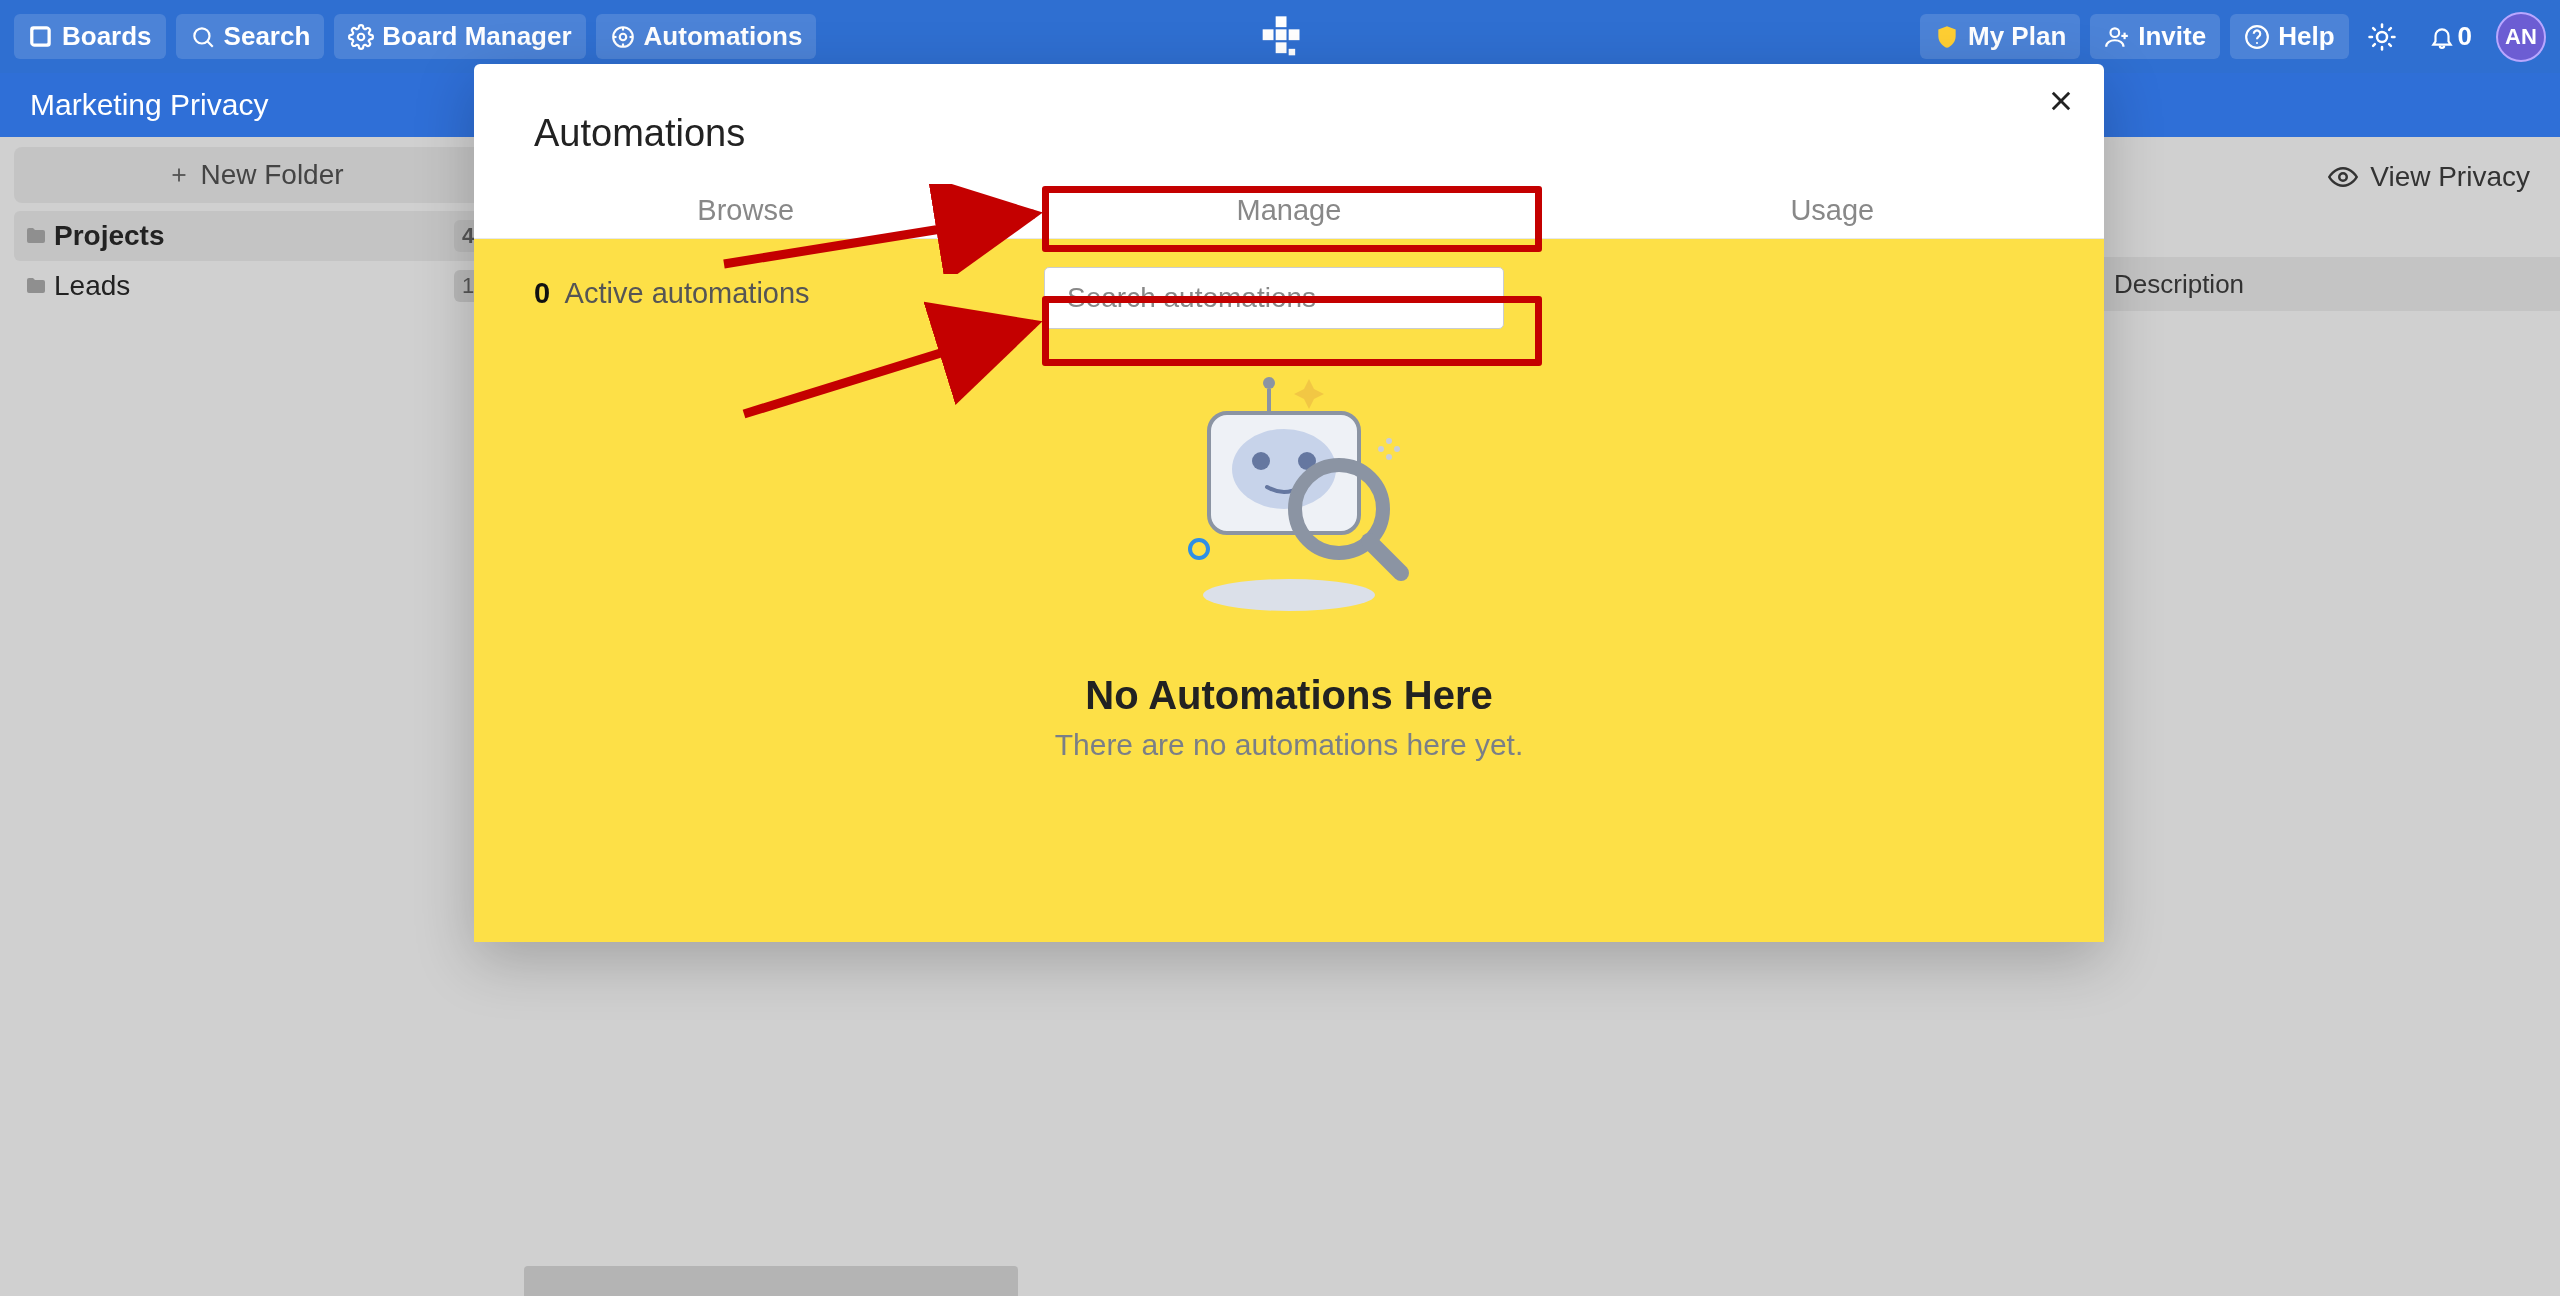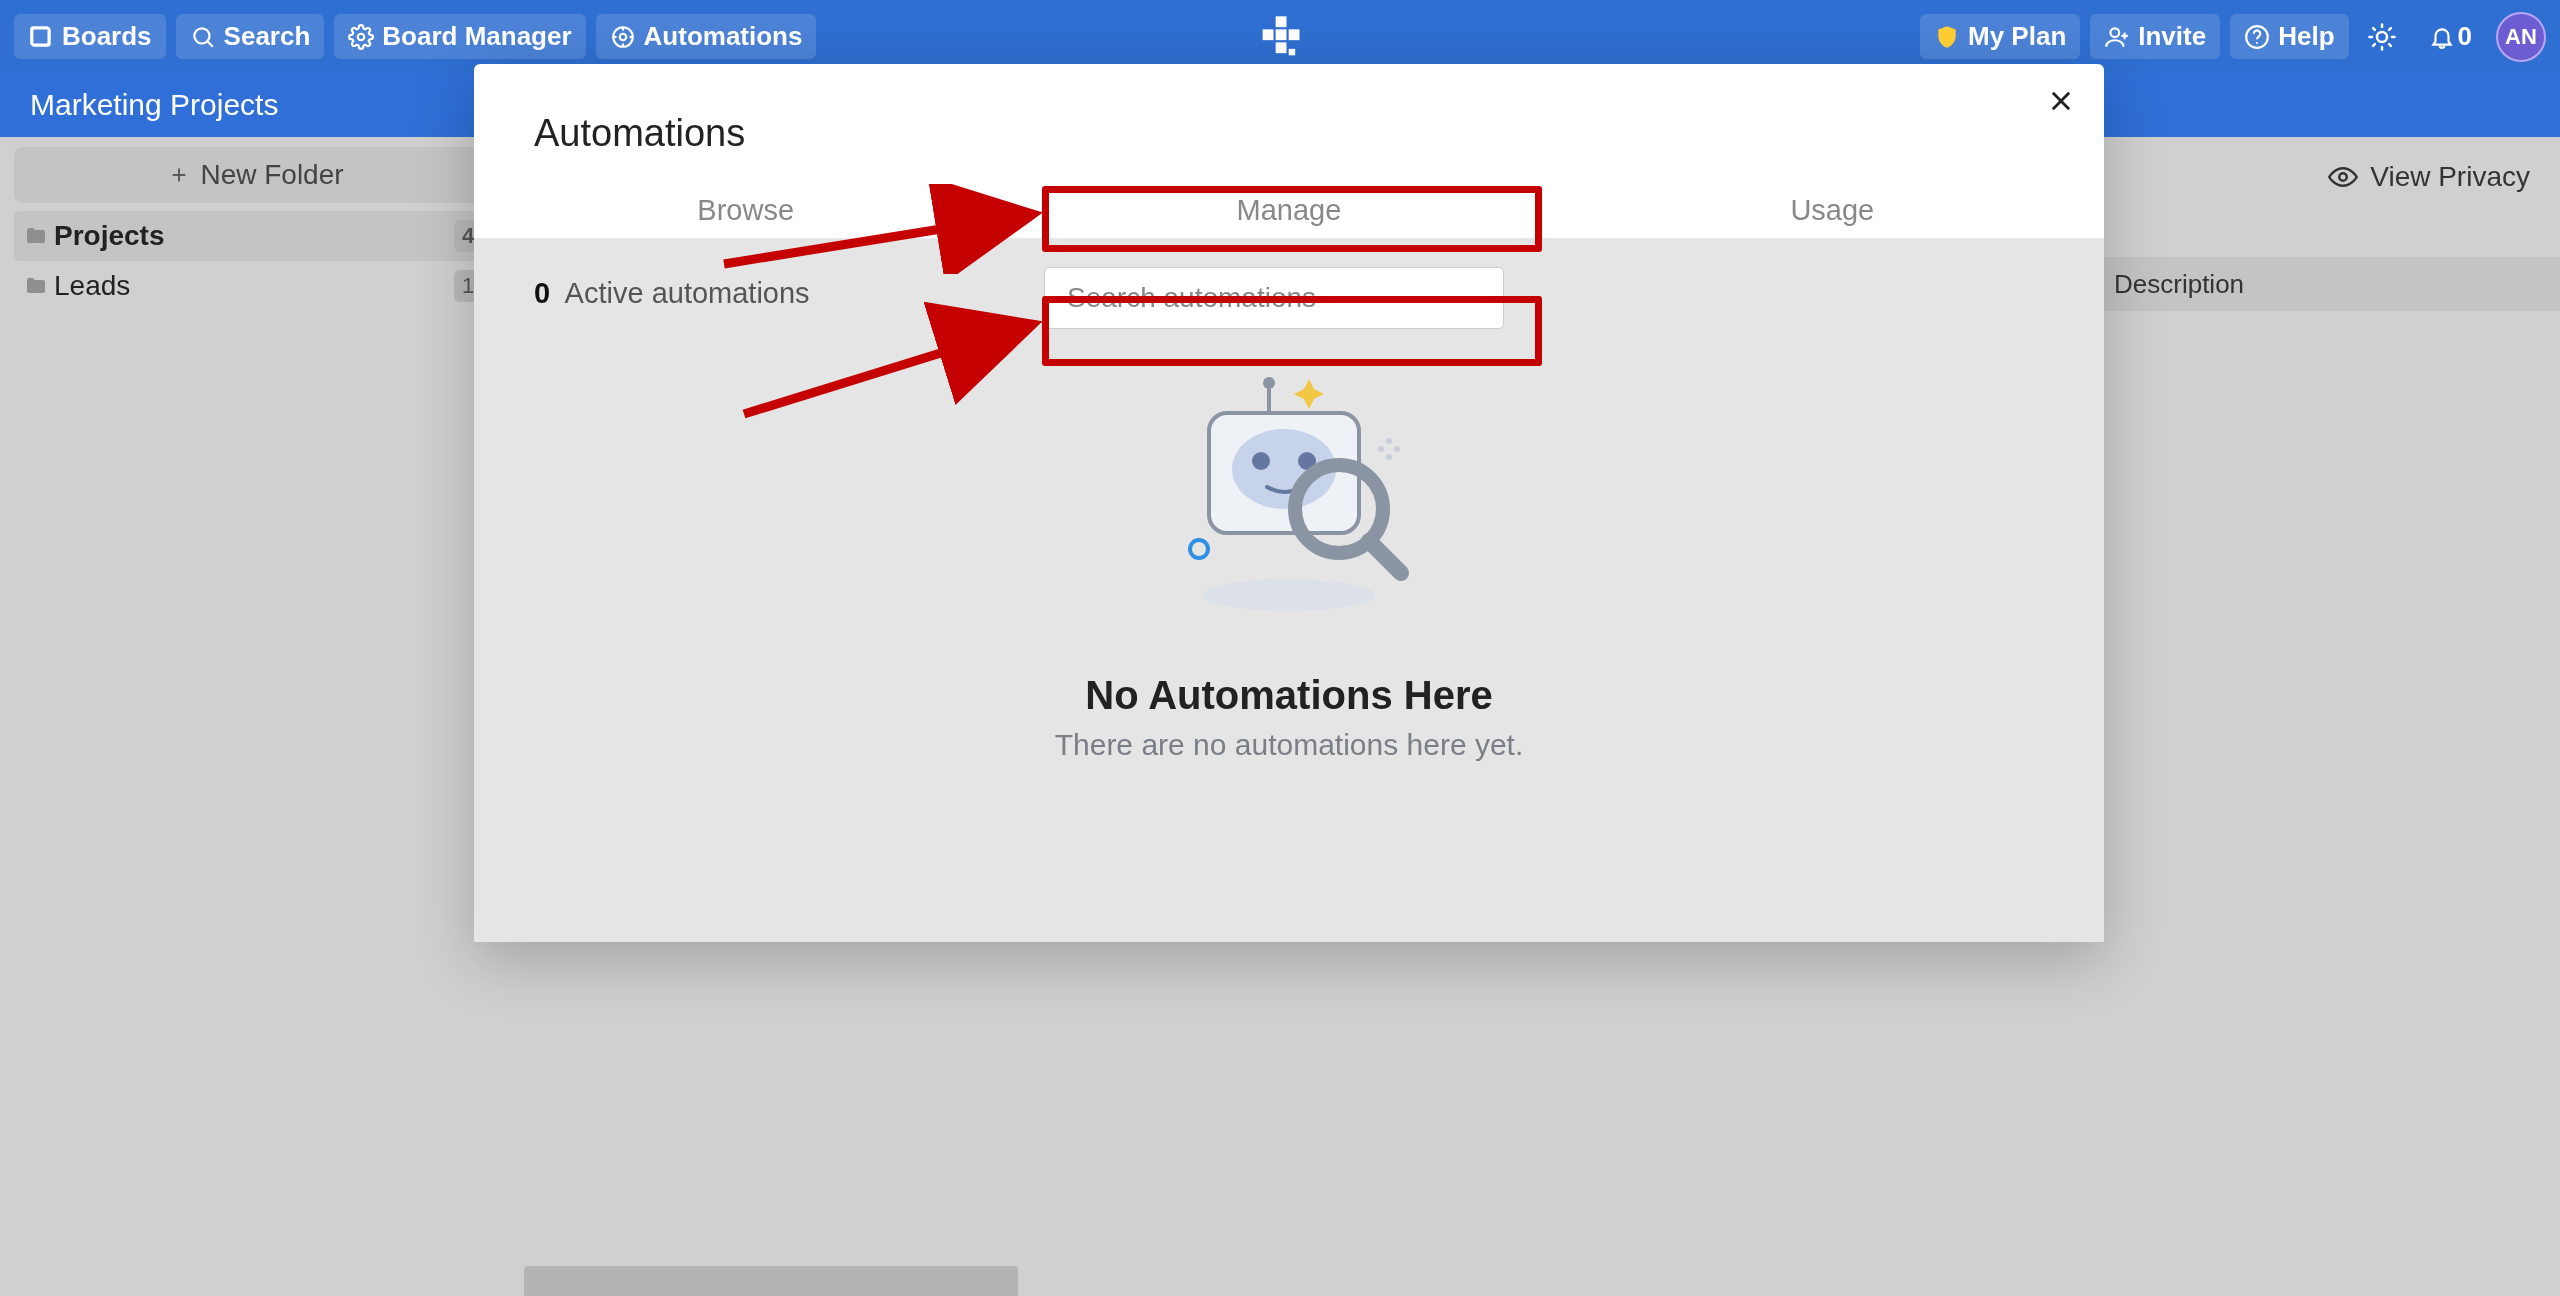--- a/index.html
+++ b/index.html
@@ -117,21 +117,21 @@
   .tabs{
     display:flex; height:56px; border-bottom:1px solid #e6e8ec;
   }
   .tab{
     flex:1; display:flex; align-items:center; justify-content:center;
     font-size:29px; color:#888;
   }
   .tab.active{ color:#888; }
   
   .modal-body{
-    flex:1; background:#e5e5e5; padding:38px 60px 30px 60px; position:relative;
+    flex:1; background:#fde047; padding:38px 60px 30px 60px; position:relative;
   }
   .active-count{
     font-size:29px; color:#555;
   }
   .active-count b{color:#111; font-weight:700; margin-right:8px;}
   .action-row{
     position:absolute; left:570px; top:28px; display:flex; gap:26px;
   }
   .create-btn{
     width:492px; height:62px; border:1px solid #c9ccd2;
@@ -256,21 +256,21 @@
         </svg>
       <span>0</span>
     </div>
     <div class="avatar">
       <span>AN</span>
     </div>
   </div>
 </div>
 
 <div class="subnav">
-  <span>Marketing Projects</span>
+  <span>Marketing Privacy</span>
 </div>
 
 <div class="workspace">
   <div class="sidebar">
     <div class="new-folder">
       <svg width="22" height="22" viewBox="0 0 24 24" fill="none" stroke="#555" stroke-width="2">
           <line x1="12" y1="5" x2="12" y2="19"></line>
           <line x1="5" y1="12" x2="19" y2="12"></line>
         </svg>
       <span>New Folder</span>

